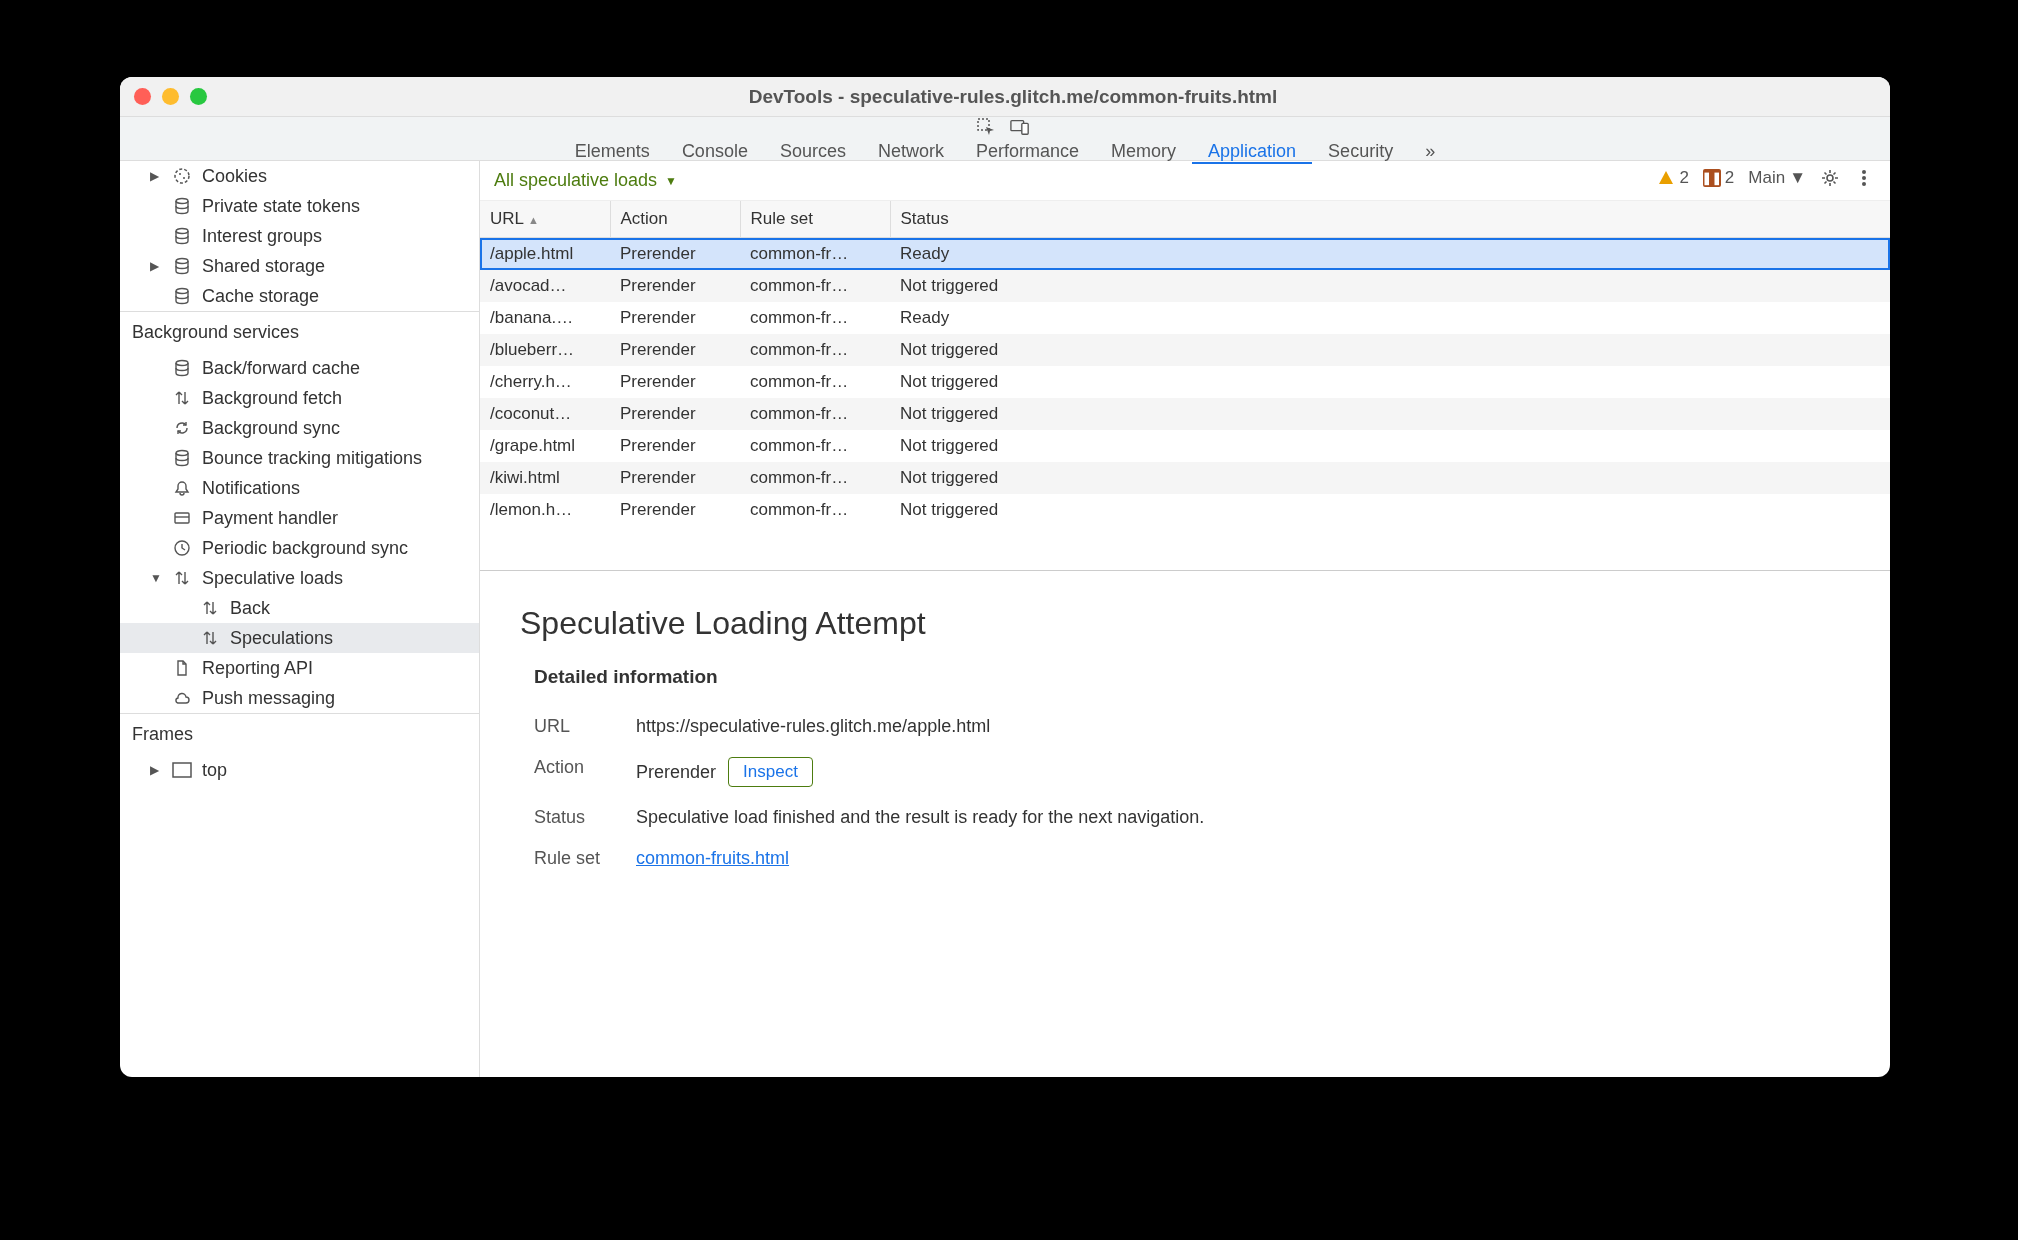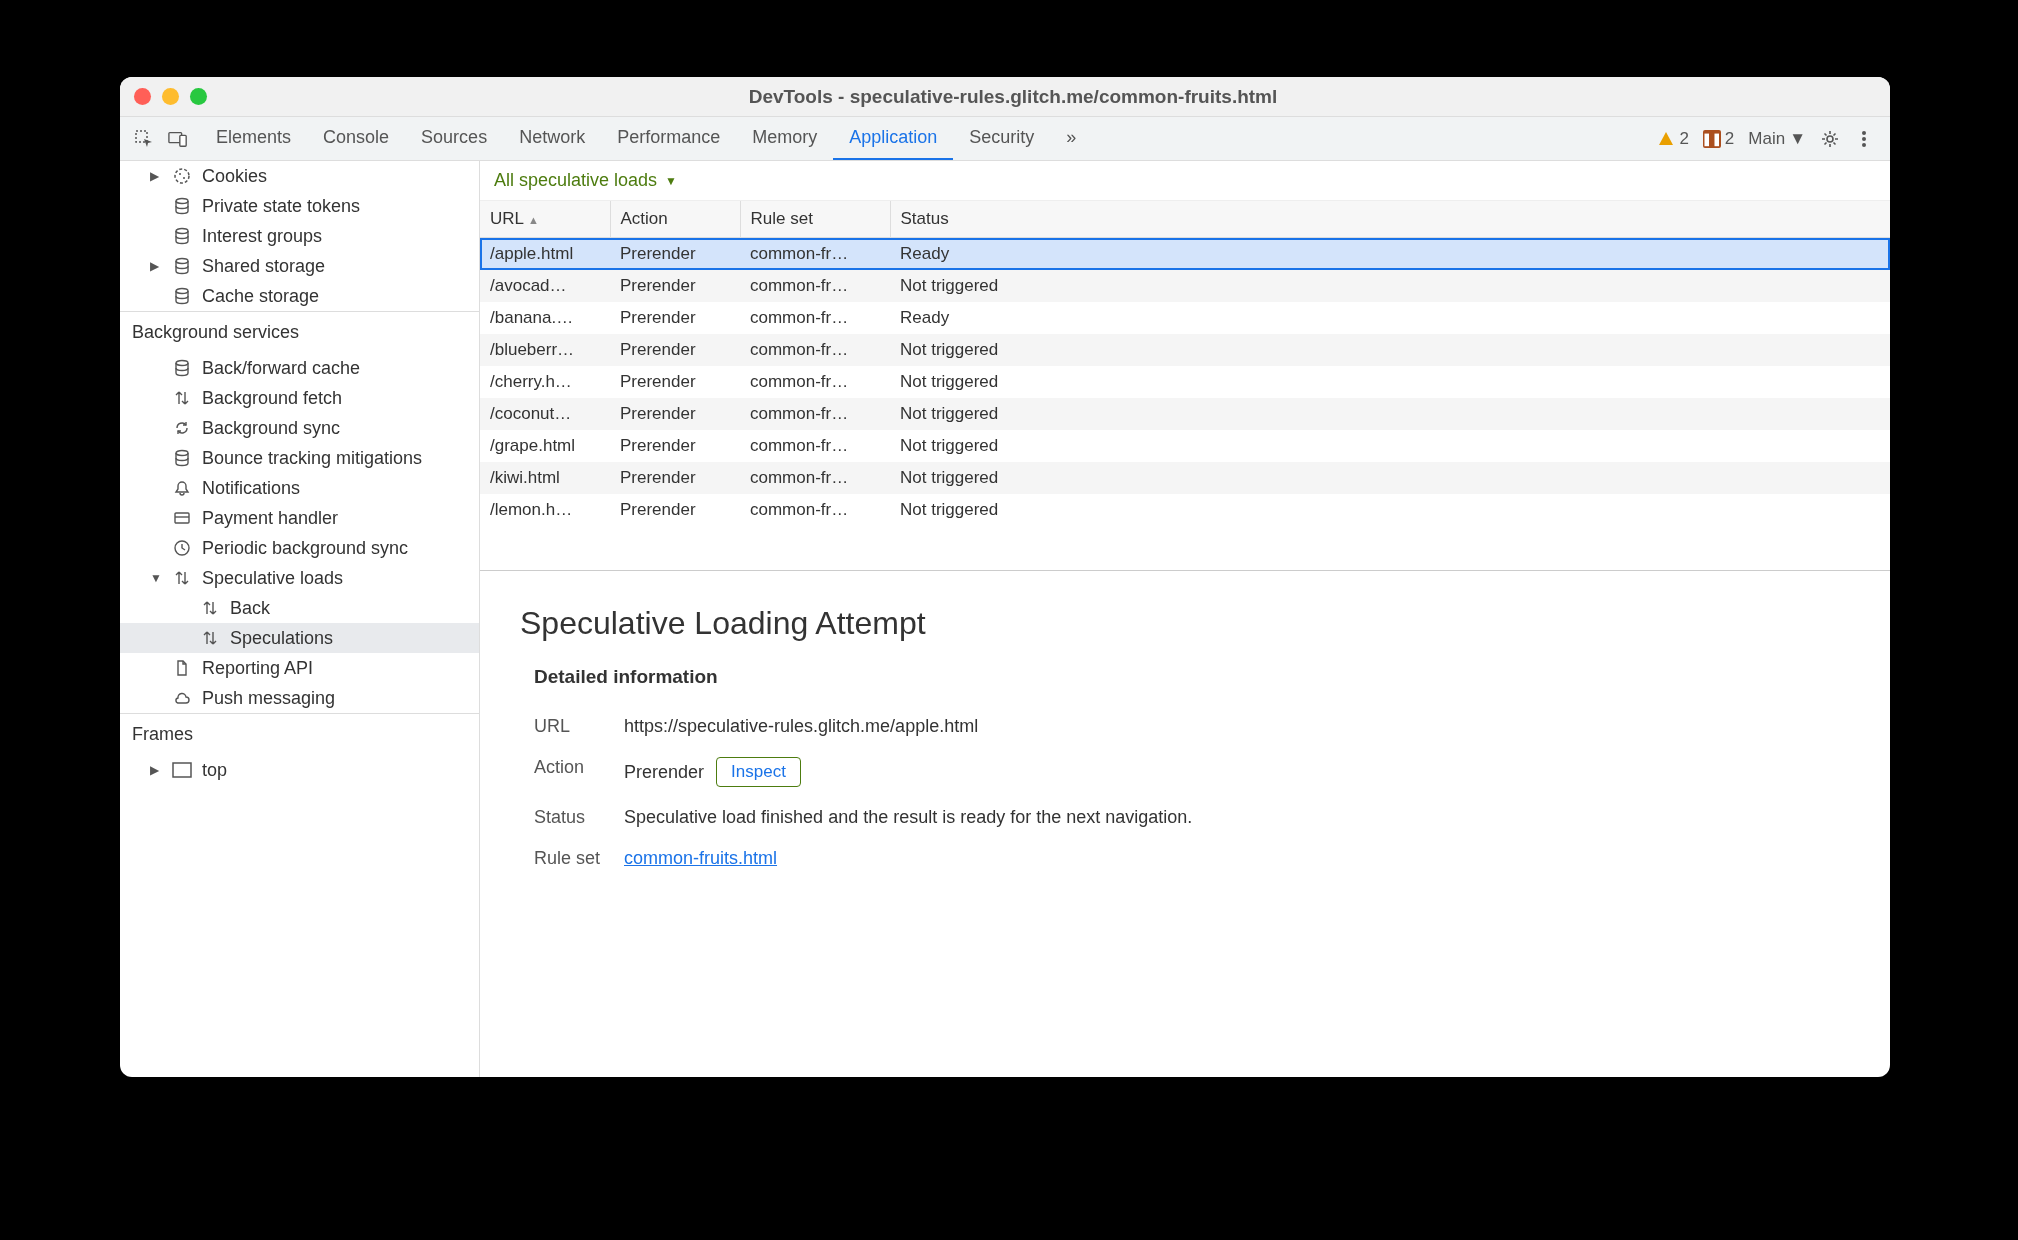--- a/index.html
+++ b/index.html
@@ -48,20 +48,21 @@
   .toolbar {
     height: 44px;
     background: #f1f3f4;
     border-bottom: 1px solid #ddd;
     display: flex;
     align-items: center;
     padding: 0 10px;
     gap: 4px;
     flex-shrink: 0;
     font-size: 18px;
+    flex-direction: column;
   }
   .tool-icons { display: flex; gap: 14px; align-items: center; padding: 0 8px 0 4px; color: #555;}
   .tabs { display: flex; align-items: stretch; height: 100%; }
   .tab {
     padding: 0 16px; display: flex; align-items: center;
     color: #555; cursor: pointer; border-bottom: 2px solid transparent;
     font-size: 18px;
   }
   .tab.active { color: #1a73e8; border-bottom-color: #1a73e8; }
   .toolbar-right { margin-left: auto; display: flex; align-items: center; gap: 14px; padding-right: 6px; color:#555;}
@@ -93,21 +94,21 @@
   td { padding: 6px 10px; font-size:17px; white-space:nowrap; overflow:hidden; text-overflow:ellipsis;}
   tbody tr:nth-child(even){background:#f5f5f5;}
   tbody tr.selected { background:#d4e4fb !important; outline:2px solid #1a73e8; outline-offset:-2px;}
   .col-url{width:130px;} .col-action{width:130px;} .col-ruleset{width:150px;}
   .col-sort { font-size:11px; color:#888; margin-left:4px;}
   .details { flex:1; padding: 20px 40px; overflow:auto;}
   .details h2 { font-size:32px; font-weight:400; margin:14px 0 24px;}
   .details h3 { font-size:19px; font-weight:600; margin: 16px 0 18px 14px;}
   .kv { display:flex; padding: 10px 14px; gap: 20px; font-size:18px;}
   .kv .k { width:70px; color:#555; flex-shrink:0;}
-  .kv .v { display:flex; align-items:center; gap:12px; flex-wrap:wrap;}
+  .kv .v { display:flex; align-items:center; gap:12px; flex-wrap:wrap;margin-left:12px;}
   .linklike { color:#1a73e8; text-decoration:underline; cursor:pointer;}
   .btn { border:1px solid #4d7c0f; color:#1a73e8; background:#fff; padding:4px 14px; border-radius:4px; font-size:17px; cursor:pointer;}
   .more { font-size:18px; color:#555; cursor:pointer;}
   svg { display:block; }
 </style>
 </head>
 <body>
 
 <div class="window">
 

